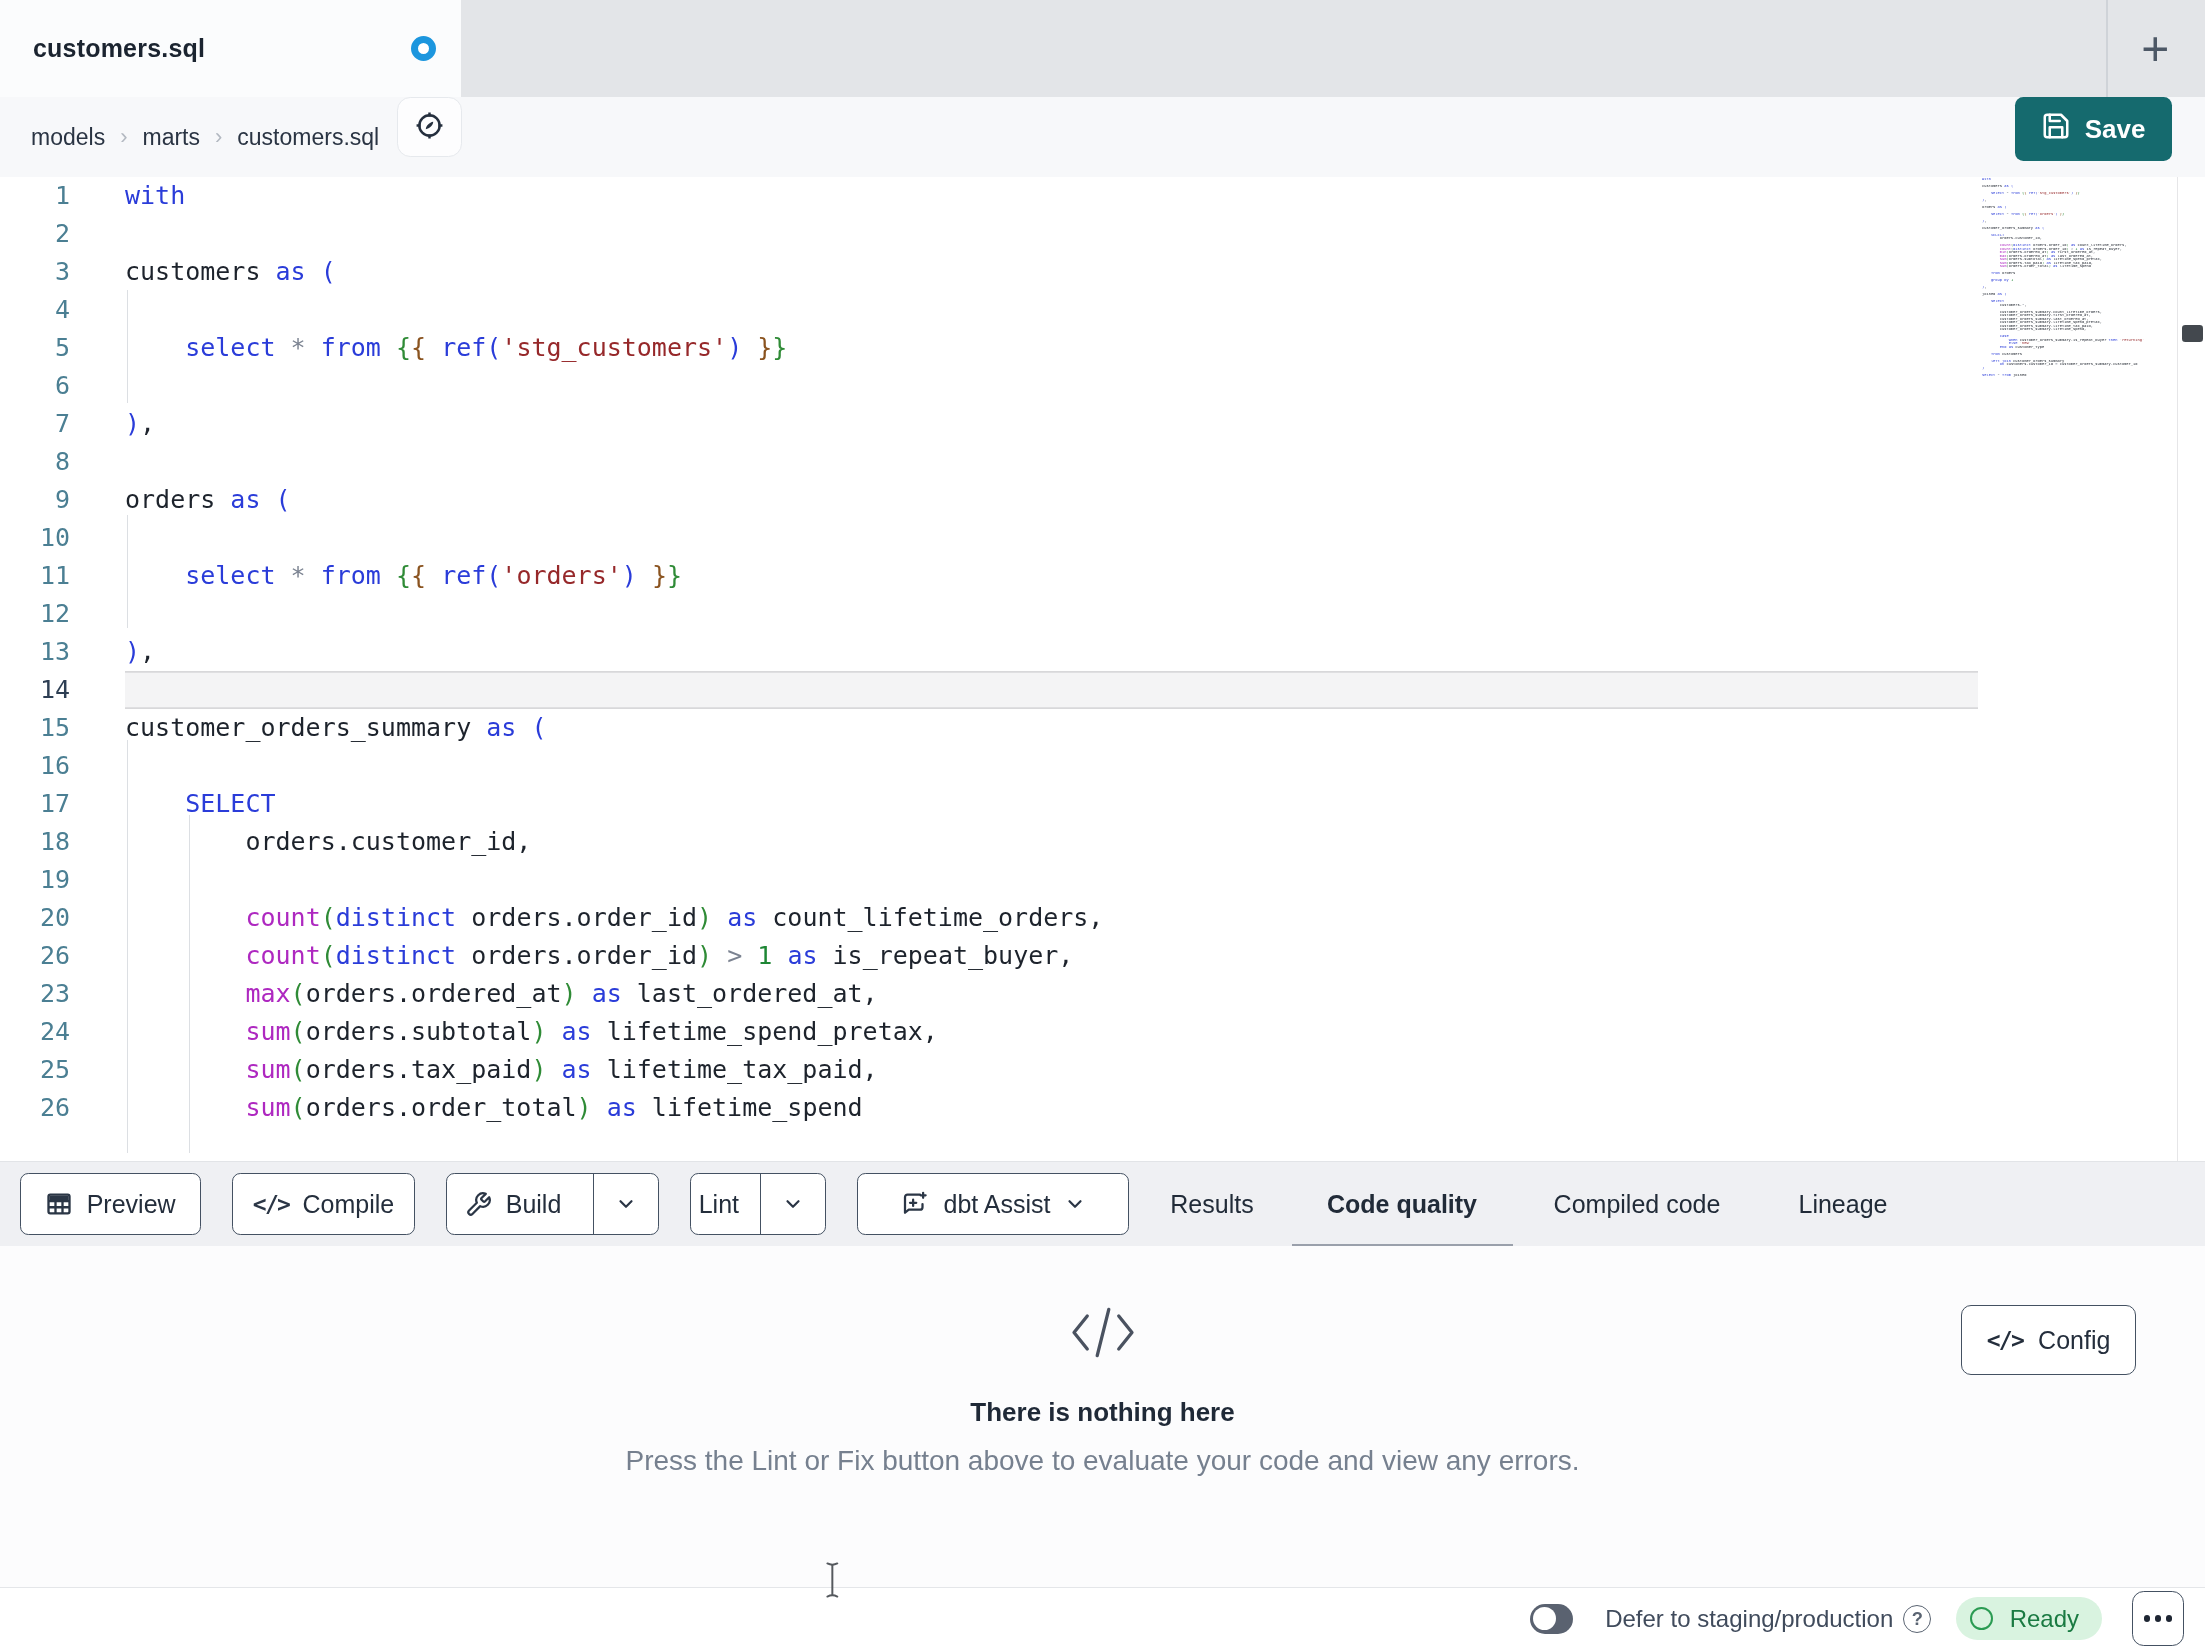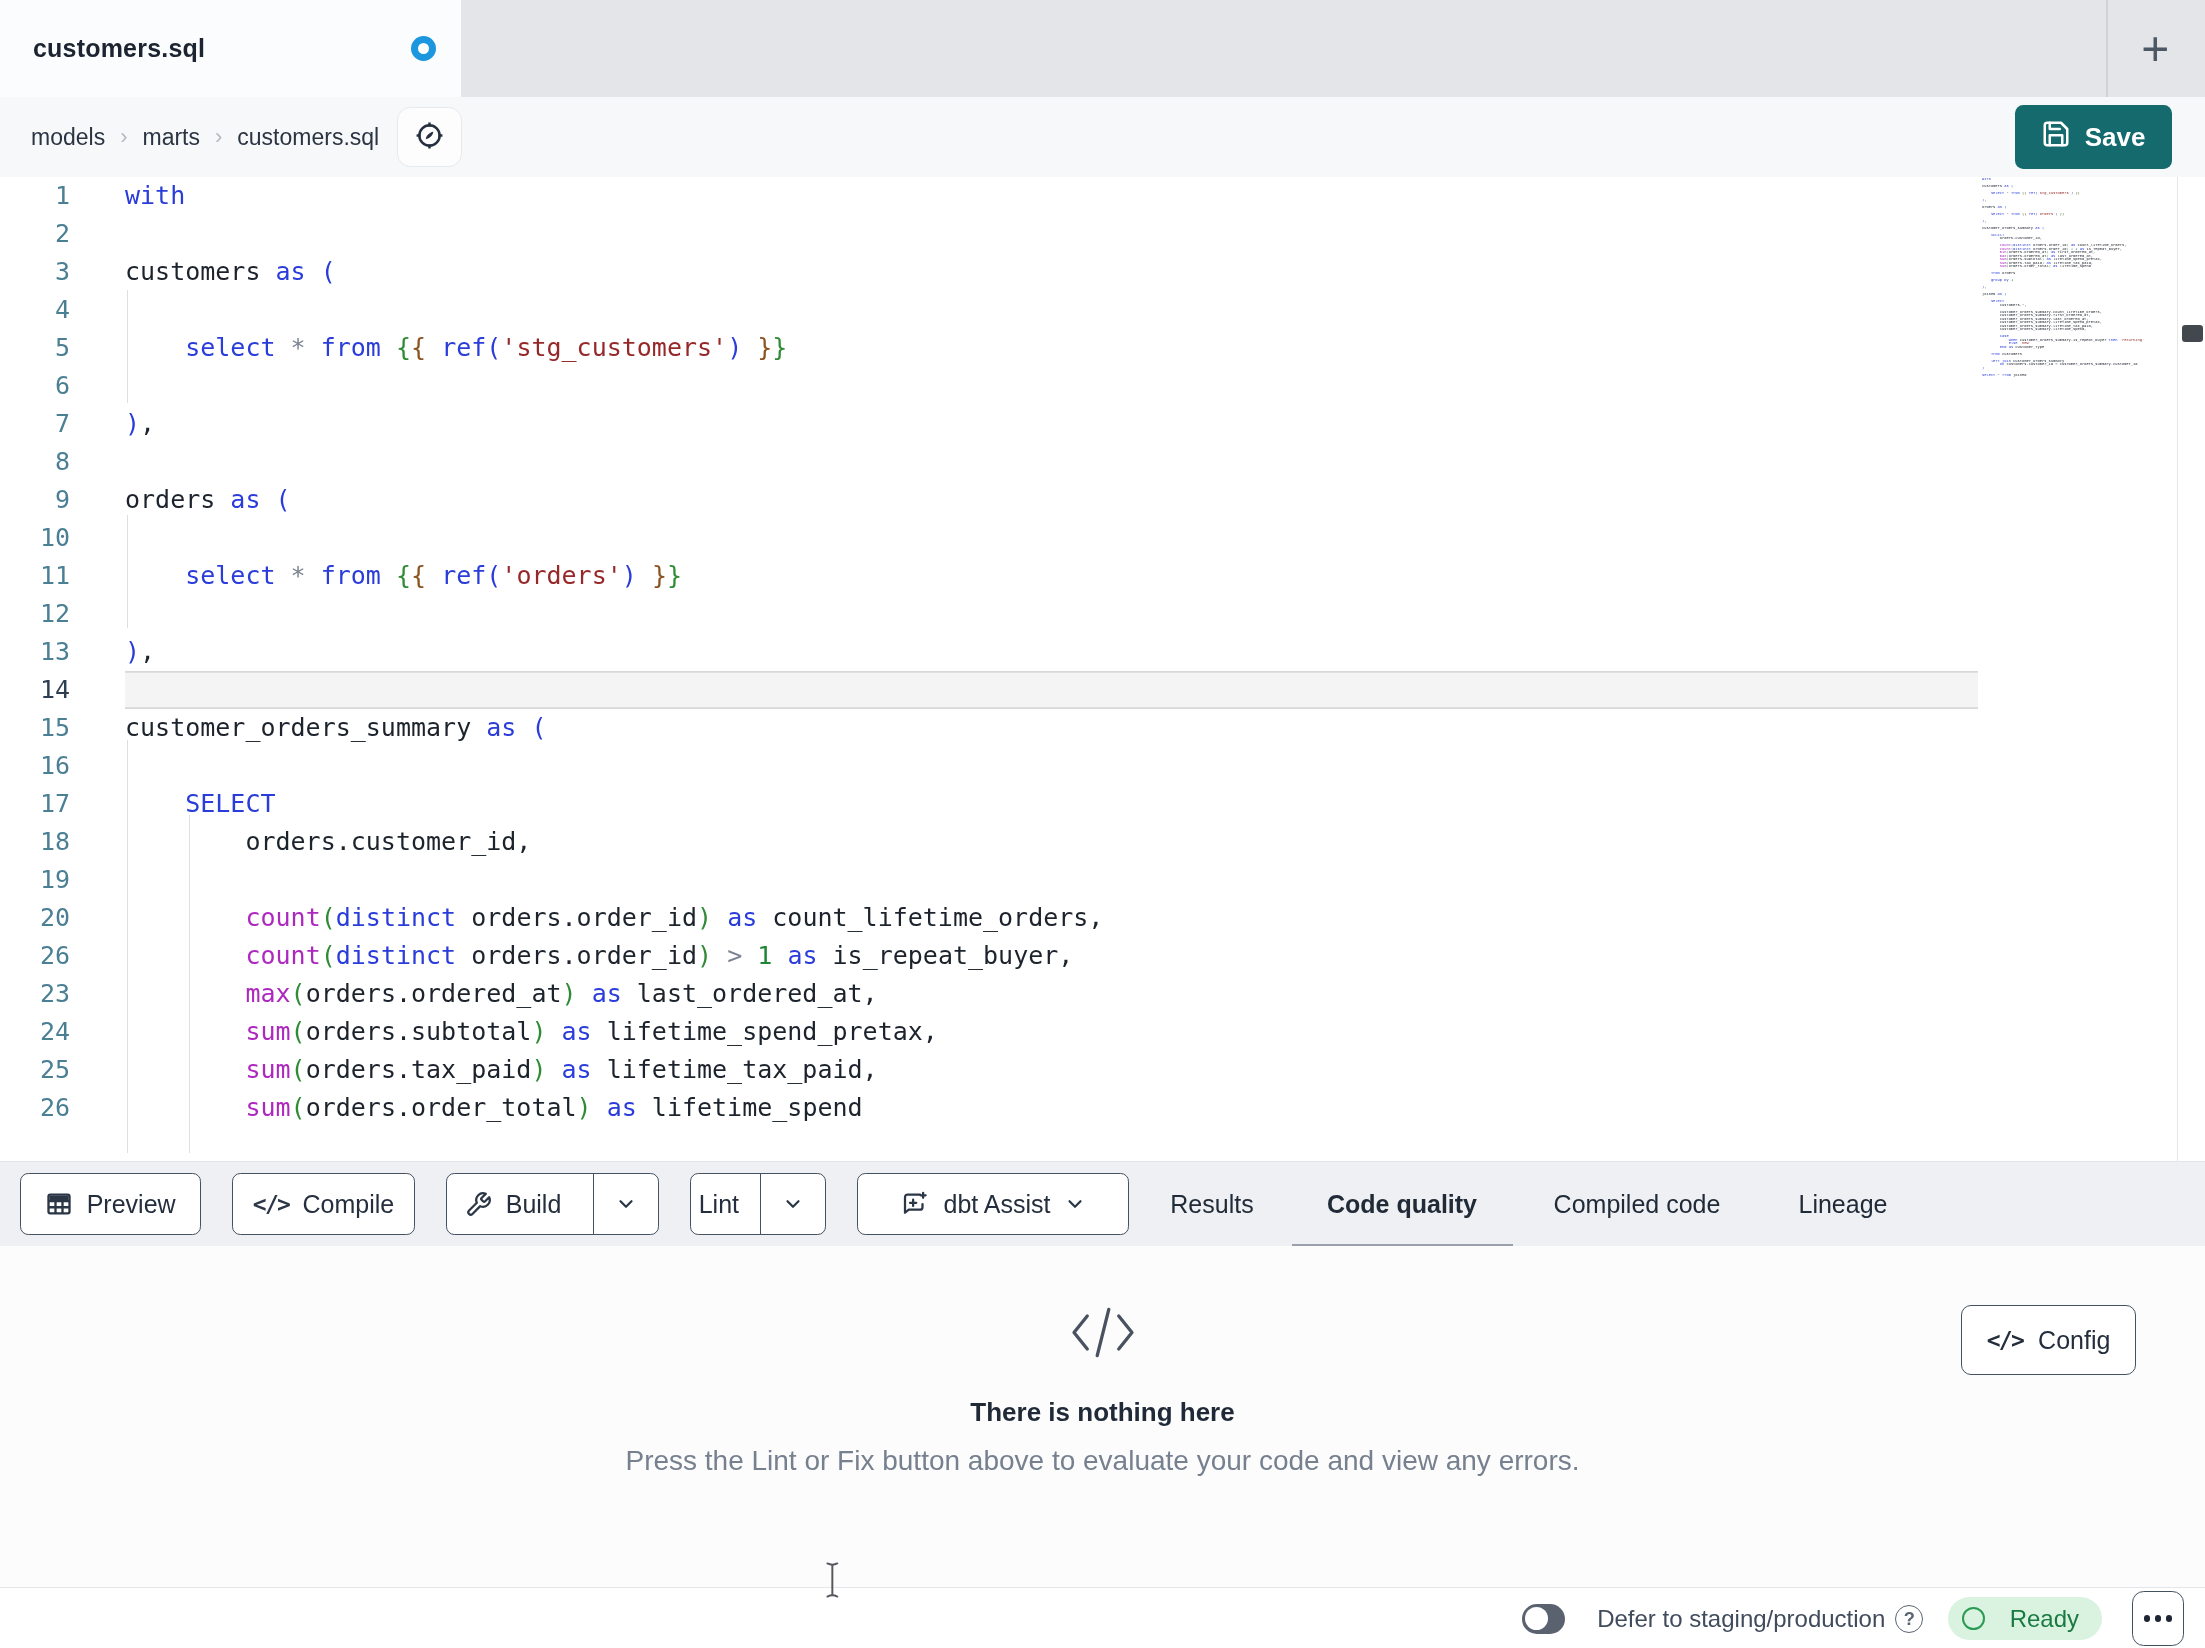--- a/index.html
+++ b/index.html
@@ -12,21 +12,21 @@
     display:flex;align-items:center;padding:0 25px 0 33px;}
   .tab-title{font-size:25px;font-weight:bold;color:var(--ink);letter-spacing:0.2px;}
   .tab-dot{width:25px;height:25px;border-radius:50%;border:7.5px solid var(--dot-blue);background:#fff;
     margin-left:auto;}
   .tab-divider{position:absolute;top:0;left:2106px;width:1.7px;height:97px;background:#cfd3d8;}
   .new-tab{position:absolute;top:11.7px;right:13.3px;width:73px;height:73px;border:none;background:transparent;
     font-size:48px;font-weight:200;color:#4d5866;line-height:73px;text-align:center;padding:0;cursor:pointer;}
 
   
   .file-header{position:absolute;top:97px;left:0;width:2205px;height:80px;background:var(--header-bg);
-    display:flex;align-items:center;}
+    display:flex;}
   .breadcrumb{display:flex;align-items:center;margin-left:31px;font-size:23px;color:#2a3443;}
   .crumb-sep{color:#b3b9c1;margin:0 15px;font-size:22px;}
   .compass-btn{margin-left:18.3px;width:65px;height:60px;border:1.7px solid #e6e9ed;border-radius:13.3px;
     background:#fdfdfe;display:flex;align-items:center;justify-content:center;color:#252f3e;cursor:pointer;}
   .save-btn{margin-left:auto;margin-right:33px;width:157px;height:64px;border:none;border-radius:8.3px;
     background:var(--teal);color:#fff;font-size:26px;font-weight:600;display:flex;align-items:center;
     justify-content:center;gap:13.3px;cursor:pointer;font-family:inherit;}
 
   
   .editor{position:absolute;top:177px;left:0;width:2205px;height:984px;background:#fff;}
@@ -77,21 +77,21 @@
 
   
   .status-bar{position:absolute;top:1587px;left:0;width:2205px;height:62px;background:#fff;
     border-top:0.8px solid #e4e6e9;display:flex;align-items:center;justify-content:flex-end;padding-right:21px;}
   .toggle{width:43px;height:30px;border-radius:15px;background:#5a6270;position:relative;cursor:pointer;flex:none;}
   .toggle .knob{position:absolute;left:3.3px;top:3.3px;width:23px;height:23px;border-radius:50%;background:#fff;}
   .defer-label{margin-left:32px;font-size:24px;color:#404b5c;}
   .help-icon{margin-left:10px;width:28px;height:28px;border:1.7px solid #5a6472;border-radius:50%;color:#5a6472;
     font-size:18.3px;display:flex;align-items:center;justify-content:center;font-weight:bold;cursor:pointer;flex:none;}
   .ready-pill{margin-left:25px;height:43px;padding:0 23px 0 13.3px;border-radius:22px;background:var(--ready-bg);
-    display:flex;align-items:center;gap:25px;}
+    display:flex;align-items:center;gap:17px;}
   .ready-ring{width:23px;height:23px;border-radius:50%;border:2.5px solid var(--ready-ring);}
   .ready-text{font-size:24px;color:var(--ready-text);}
   .more-btn{margin-left:30px;width:52px;height:55px;border:1.7px solid var(--border-dark);border-radius:11.7px;
     background:#fff;display:flex;align-items:center;justify-content:center;gap:4.2px;cursor:pointer;}
   .more-btn i{width:6.7px;height:6.7px;border-radius:50%;background:#1e2633;}
 
   .cursor-ibeam{position:absolute;left:824px;top:1561px;pointer-events:none;color:#55595e;}
 </style>
 </head>
 <body>

